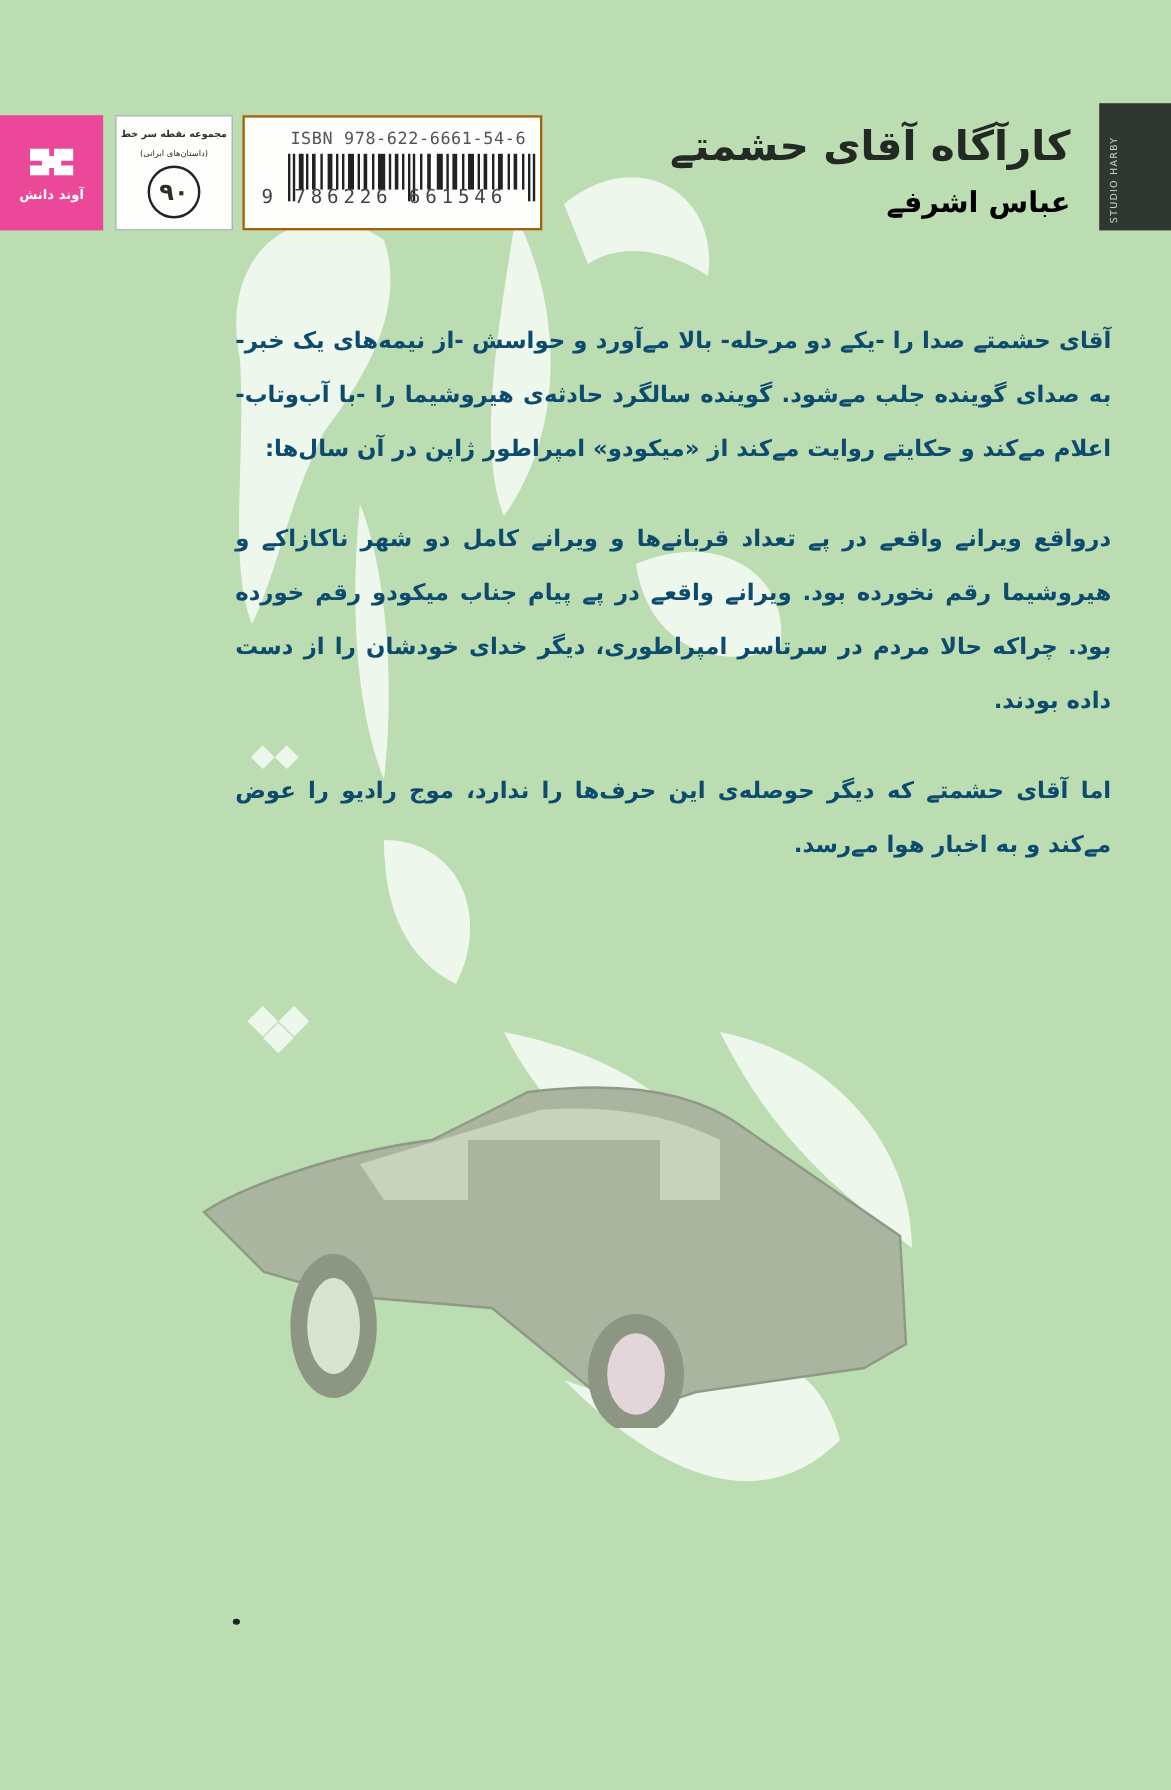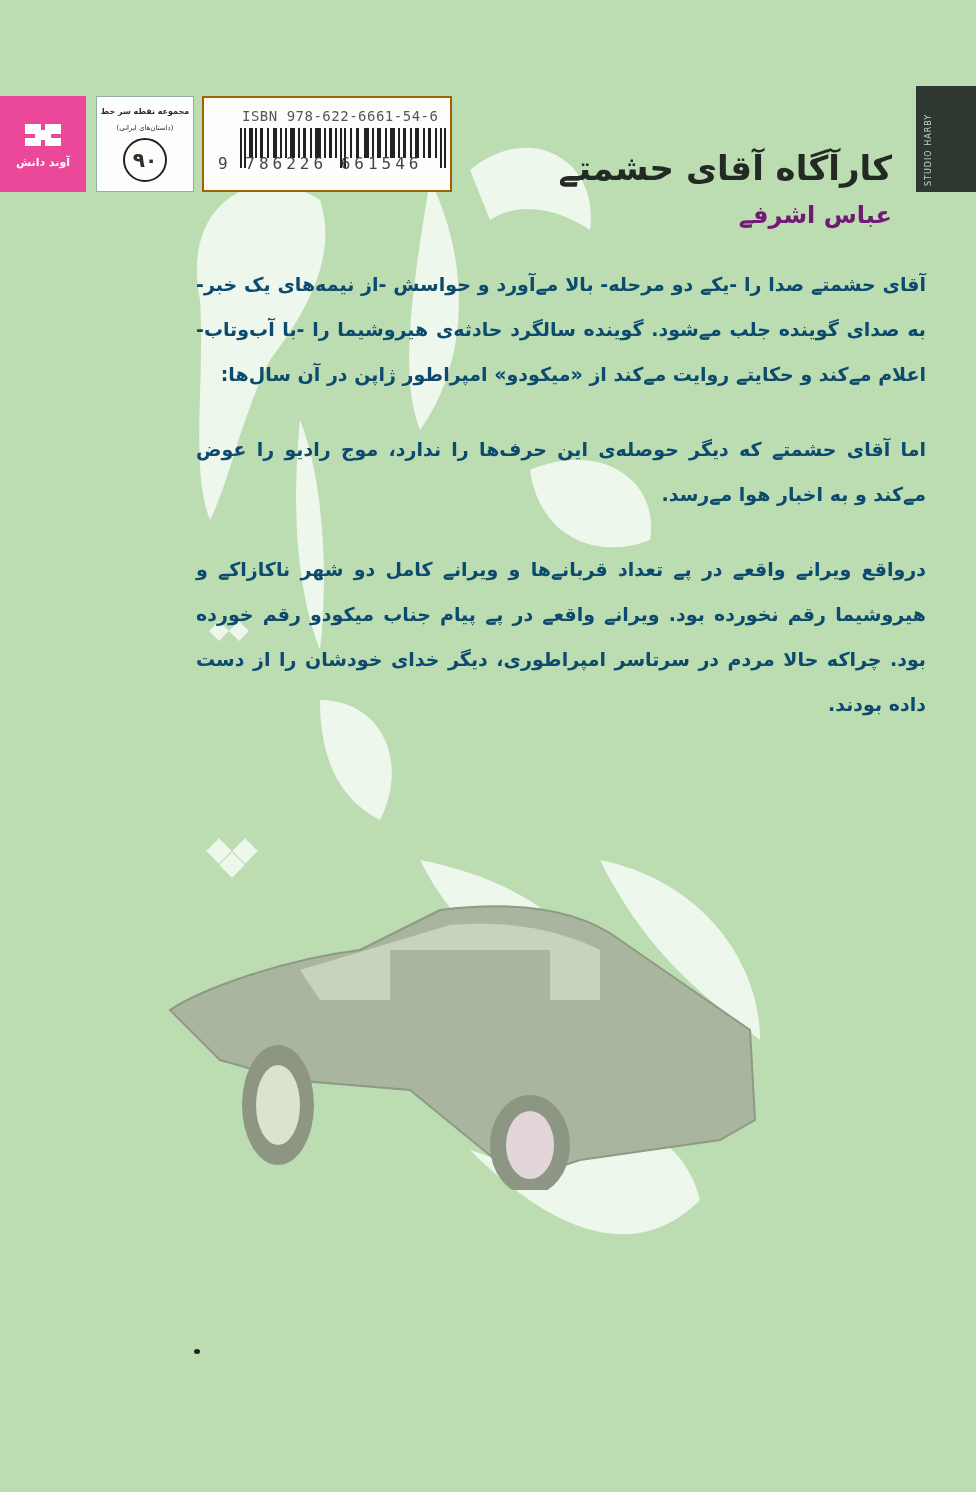--- a/index.html
+++ b/index.html
@@ -41,23 +41,23 @@
     font-size: 16px; color: #444; letter-spacing: 4px; background: transparent;
   }
   .studio-tab {
     position: absolute; right: 0; top: 86px; width: 60px; height: 106px; background: #2e3730;
   }
   .studio-tab span {
     position: absolute; left: 6px; top: 50px; color: #c9d1c9; font-size: 8px; letter-spacing: 1px;
     transform: rotate(-90deg); transform-origin: left top; white-space: nowrap;
     left: 8px; top: 100px;
   }
-  .title-block { position: absolute; right: 84px; top: 102px; text-align: right; direction: rtl; margin-top: 46px; }
+  .title-block { position: absolute; right: 84px; top: 102px; text-align: right; direction: rtl; }
   .book-title { font-size: 34px; font-weight: bold; color: #232a24; margin: 0; line-height: 1.2; }
-  .author { font-size: 24px; font-weight: bold; color: #701a75; margin-top: 12px; }
+  .author { font-size: 24px; font-weight: bold; color: #000000; margin-top: 12px; }
   .blurb {
     position: absolute; right: 50px; top: 262px; width: 730px; direction: rtl; text-align: justify;
     font-size: 19px; font-weight: bold; line-height: 45px; color: #0c4a6e;
   }
   .blurb p { margin: 0 0 30px 0; }
   .blurb p.tight { margin-bottom: 0; }
   .car { position: absolute; left: 160px; top: 890px; width: 600px; height: 300px; }
   .speck { position: absolute; left: 194px; top: 1349px; width: 6px; height: 5px; background: #222; border-radius: 50%; }
 </style>
 </head>
@@ -143,22 +143,22 @@
   <span>STUDIO HARBY</span>
 </div>
 
 <div class="title-block">
   <h1 class="book-title">کارآگاه آقای حشمتے</h1>
   <div class="author">عباس اشرفے</div>
 </div>
 
 <div class="blurb">
   <p>آقای حشمتے صدا را -یکے دو مرحله- بالا مےآورد و حواسش -از نیمه‌های یک خبر- به صدای گوینده جلب مےشود. گوینده سالگرد حادثه‌ی هیروشیما را -با آب‌وتاب- اعلام مےکند و حکایتے روایت مےکند از «میکودو» امپراطور ژاپن در آن سال‌ها:</p>
+  <p>درواقع ویرانے واقعے در پے تعداد قربانے‌ها و ویرانے کامل دو شهر ناکازاکے و هیروشیما رقم نخورده بود. ویرانے واقعے در پے پیام جناب میکودو رقم خورده بود. چراکه حالا مردم در سرتاسر امپراطوری، دیگر خدای خودشان را از دست داده بودند.</p>
   <p>اما آقای حشمتے که دیگر حوصله‌ی این حرف‌ها را ندارد، موج رادیو را عوض مےکند و به اخبار هوا مےرسد.</p>
-  <p>درواقع ویرانے واقعے در پے تعداد قربانے‌ها و ویرانے کامل دو شهر ناکازاکے و هیروشیما رقم نخورده بود. ویرانے واقعے در پے پیام جناب میکودو رقم خورده بود. چراکه حالا مردم در سرتاسر امپراطوری، دیگر خدای خودشان را از دست داده بودند.</p>
 </div>
 
 <svg class="car" viewBox="0 0 600 300">
   <g fill="#a9b59e" stroke="#8f9a86" stroke-width="2">
     <path d="M10 120 C 40 100, 120 70, 200 60 L 280 20 C 360 10, 420 20, 460 50 L 590 140 L 595 230 L 560 250 L 420 270 L 360 290 L 250 200 L 130 190 L 60 170 Z"></path>
   </g>
   <g fill="#c7d3bd">
     <path d="M140 80 L 290 35 C 350 30, 400 40, 440 60 L 440 110 L 160 110 Z"></path>
   </g>
   <g fill="#96a28b">

